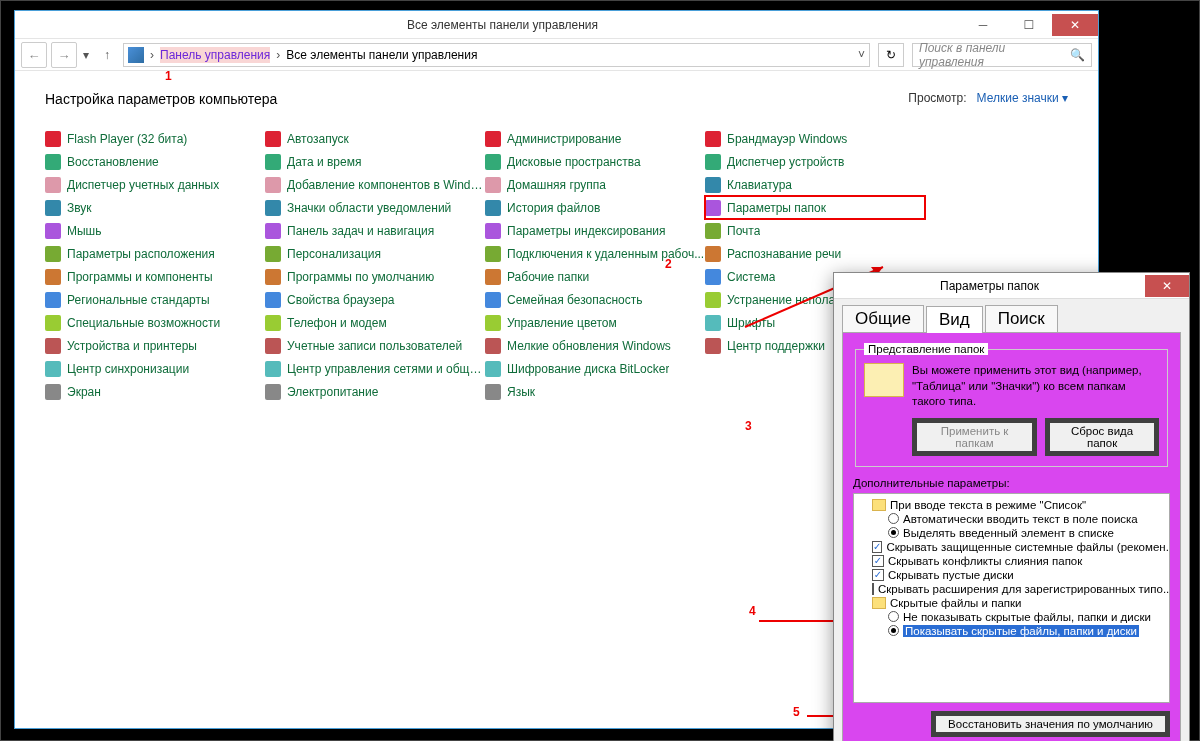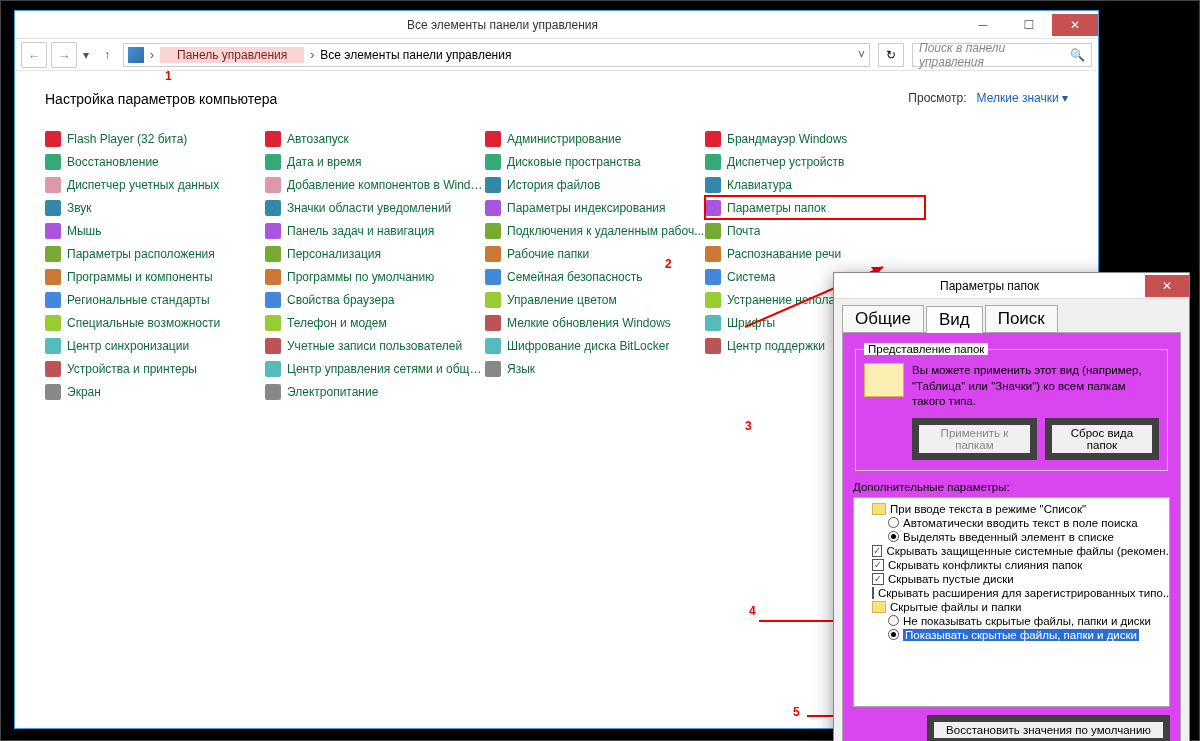--- a/index.html
+++ b/index.html
@@ -9,21 +9,21 @@
   .titlebar { height:28px; display:flex; align-items:center; background:#fff; border-bottom:1px solid #e5e5e5; }
   .title-text { flex:1; text-align:center; color:#333; font-size:12px; }
   .win-btns { display:flex; }
   .win-btn { width:46px; height:22px; display:flex; align-items:center; justify-content:center; color:#555; }
   .win-btn.close { background:#c75050; color:#fff; }
   .toolbar { height:32px; display:flex; align-items:center; padding:0 6px; border-bottom:1px solid #e5e5e5; gap:4px; }
   .nav-btn { width:26px; height:26px; border:1px solid #ccc; border-radius:2px; display:flex; align-items:center; justify-content:center; color:#888; font-size:13px; }
   .up-btn { width:24px; height:24px; display:flex; align-items:center; justify-content:center; color:#555; }
   .addr { flex:1; height:24px; border:1px solid #ccc; display:flex; align-items:center; padding:0 4px; gap:4px; font-size:12px; }
   .cp-icon { width:16px; height:16px; background:linear-gradient(135deg,#4a90d9,#2e6da4); display:inline-block; }
-  .breadcrumb-hl { background:#f9d6d5; padding:1px 17px; color:#7f1d1d; }
+  .breadcrumb-hl { background:#f9d6d5; padding:1px 0; color:#6d28d9; }
   .chevr { color:#555; padding:0 2px; }
   .refresh-btn { width:26px; height:24px; border:1px solid #ccc; display:flex; align-items:center; justify-content:center; margin-left:4px; }
   .search { width:180px; height:24px; border:1px solid #ccc; display:flex; align-items:center; padding:0 6px; color:#888; margin-left:4px; }
   .search .ph { flex:1; font-style:italic; }
   .content { position:relative; padding:20px 30px; height:calc(100% - 60px); overflow:hidden; }
   .heading { color:#000000; font-size:14px; margin-bottom:20px; }
   .view-row { position:absolute; right:30px; top:20px; font-size:12px; color:#333; }
   .view-row a { color:#1a5fb4; text-decoration:none; }
   .items-grid { display:flex; flex-wrap:wrap; width:100%; }
   .col { width:220px; }
@@ -37,21 +37,21 @@
   .dlg-title span { flex:1; text-align:center; font-size:12px; color:#000; }
   .dlg-close { width:44px; height:22px; background:#c75050; color:#fff; display:flex; align-items:center; justify-content:center; }
   .tabs { display:flex; margin-left:8px; margin-top:6px; }
   .tab { padding:3px 12px; border:1px solid #aaa; border-bottom:none; background:#f8f8f8; font-size:17px; margin-right:2px; }
   .tab.active { background:#fff; position:relative; top:1px; }
   .tabpanel { border:1px solid #aaa; background:#d946ef; margin:0 8px 8px; padding:10px 10px 8px; }
   .groupbox { border:1px solid #ccc; padding:8px 8px 10px; position:relative; margin-bottom:10px; }
   .groupbox legend { font-size:11.5px; background:#fff; padding:0 4px; }
   .desc { font-size:11.5px; line-height:1.35; display:flex; gap:8px; align-items:flex-start; }
   .folder-ic { width:40px; height:34px; background:#fcefb3; border:1px solid #d9b34d; flex-shrink:0; }
-  .btn { border:7px solid #404040; background:#f0f0f0; padding:2px 12px; font-size:11.5px; }
+  .btn { border:5px solid #404040; background:#f0f0f0; padding:2px 12px; font-size:11.5px; }
   .btn:disabled { color:#888; }
   .btn-row { display:flex; gap:8px; margin-top:8px; margin-left:48px; }
   .adv-label { font-size:11.5px; margin-bottom:4px; }
   .tree { border:1px solid #aaa; height:210px; overflow:auto; background:#fff; font-size:11.5px; padding:4px 2px; }
   .tree-row { display:flex; align-items:center; gap:4px; padding:1px 0 1px 16px; white-space:nowrap; }
   .tree-row.indent { padding-left:32px; }
   .tree-row.sel span.lbl { background:#2a6dd4; color:#fff; padding:0 2px; }
   .chk { width:12px; height:12px; border:1px solid #555; display:inline-flex; align-items:center; justify-content:center; font-size:10px; color:#2a6dd4; }
   .radio { width:11px; height:11px; border:1px solid #555; border-radius:50%; display:inline-flex; align-items:center; justify-content:center; }
   .radio.on::after { content:""; width:5px; height:5px; background:#000; border-radius:50%; }
@@ -139,28 +139,28 @@
             </div>
             <div class="item">
               <span class="ic" style="background: rgb(68, 136, 221);"></span>
               <a href="#" class="item-link">Региональные стандарты</a>
             </div>
             <div class="item">
               <span class="ic" style="background: rgb(153, 204, 51);"></span>
               <a href="#" class="item-link">Специальные возможности</a>
             </div>
             <div class="item">
+              <span class="ic" style="background: rgb(187, 85, 85);"></span>
+              <a href="#" class="item-link">Устройства и принтеры</a>
+            </div>
+            <div class="item">
               <span class="ic" style="background: rgb(85, 187, 187);"></span>
               <a href="#" class="item-link">Центр синхронизации</a>
             </div>
             <div class="item">
-              <span class="ic" style="background: rgb(187, 85, 85);"></span>
-              <a href="#" class="item-link">Устройства и принтеры</a>
-            </div>
-            <div class="item">
               <span class="ic" style="background: rgb(136, 136, 136);"></span>
               <a href="#" class="item-link">Экран</a>
             </div>
           </div>
           <div class="col">
             <div class="item">
               <span class="ic" style="background: rgb(221, 34, 51);"></span>
               <a href="#" class="item-link">Автозапуск</a>
             </div>
             <div class="item">
@@ -209,20 +209,24 @@
             </div>
           </div>
           <div class="col">
             <div class="item">
               <span class="ic" style="background: rgb(221, 34, 51);"></span>
               <a href="#" class="item-link">Администрирование</a>
             </div>
             <div class="item">
               <span class="ic" style="background: rgb(51, 170, 119);"></span>
               <a href="#" class="item-link">Дисковые пространства</a>
+            </div>
+            <div class="item">
+              <span class="ic" style="background: rgb(221, 153, 170);"></span>
+              <a href="#" class="item-link">Домашняя группа</a>
             </div>
             <div class="item">
               <span class="ic" style="background: rgb(51, 136, 170);"></span>
               <a href="#" class="item-link">История файлов</a>
             </div>
             <div class="item">
               <span class="ic" style="background: rgb(170, 85, 221);"></span>
               <a href="#" class="item-link">Параметры индексирования</a>
             </div>
             <div class="item">

